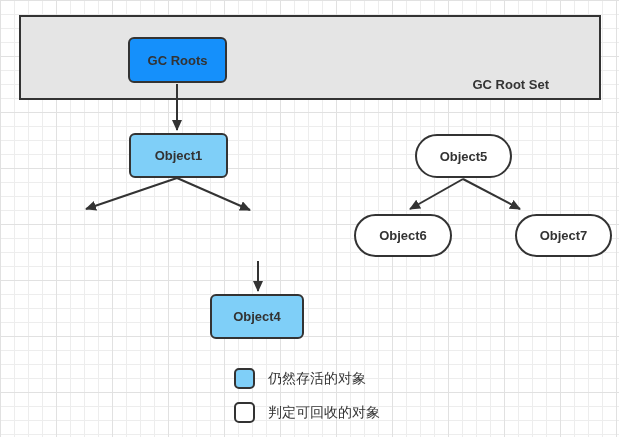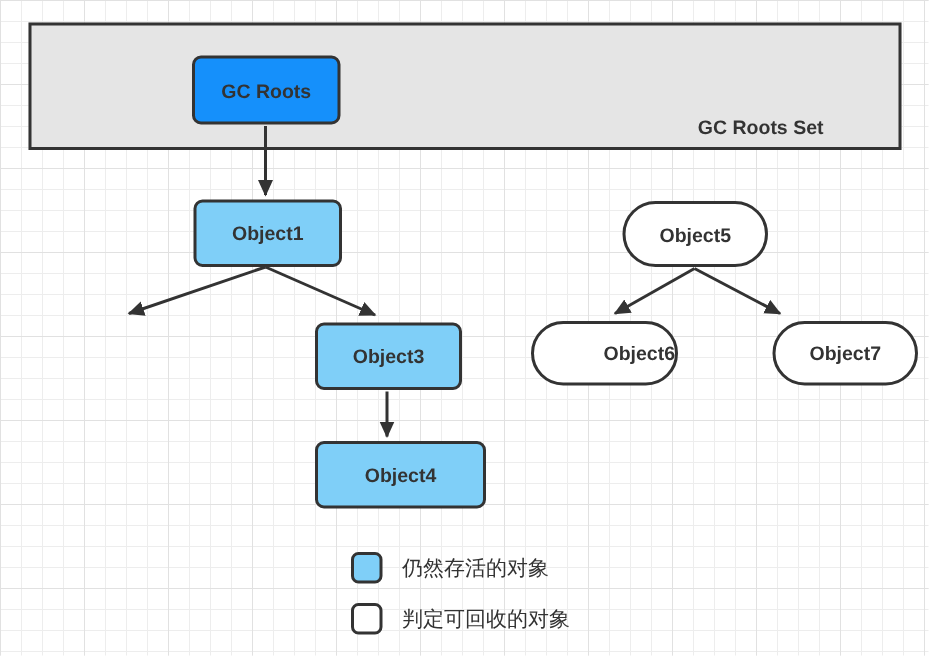--- a/index.html
+++ b/index.html
@@ -38,23 +38,23 @@
     color:var(--text);
     box-sizing:border-box;
   }
   .node.root{background:var(--root-fill);}
   .node.alive{background:var(--alive-fill);}
   .node.dead{background:var(--dead-fill);border-radius:22px;}
   #gc-roots{left:128px;top:37px;width:99px;height:46px;}
   #object1{left:129px;top:133px;width:99px;height:45px;align-items:center;}
   #object2{left:28px;top:214px;width:97px;height:46px;}
   #object3{left:210px;top:215px;width:98px;height:45px;}
-  #object4{left:210px;top:294px;width:114px;height:45px;}
+  #object4{left:210px;top:294px;width:94px;height:45px;}
   #object5{left:415px;top:134px;width:97px;height:44px;}
-  #object6{left:354px;top:214px;width:98px;height:43px;justify-content:flex-end;}
+  #object6{left:354px;top:214px;width:98px;height:43px;}
   #object7{left:480px;top:214px;width:97px;height:43px;margin-left:35px;}
   .edges{
     position:absolute;left:0;top:0;width:619px;height:437px;
     pointer-events:none;
   }
   .edges line{stroke:var(--stroke);stroke-width:2;}
   .edges .arrowhead{fill:var(--stroke);}
   .legend-item{
     position:absolute;
     display:flex;align-items:center;gap:13px;
@@ -74,21 +74,21 @@
     font-size:14px;color:var(--text);
     white-space:nowrap;
   }
 </style>
 </head>
 <body>
 
 <div class="canvas">
 
   <div class="container-box">
-    <span class="container-label">GC Roots Set</span>
+    <span class="container-label">GC Root Set</span>
   </div>
 
   <svg class="edges" width="619" height="437" viewBox="0 0 619 437" xmlns="http://www.w3.org/2000/svg">
     <defs>
       <marker id="arrow" markerUnits="userSpaceOnUse" markerWidth="12" markerHeight="12" refX="10" refY="5" orient="auto">
         <path class="arrowhead" d="M0,0 L11,5 L0,10 Z"></path>
       </marker>
     </defs>
     <line x1="177" y1="84" x2="177" y2="130" marker-end="url(#arrow)"></line>
     <line x1="177" y1="178" x2="86" y2="209" marker-end="url(#arrow)"></line>
@@ -96,23 +96,20 @@
     <line x1="258" y1="261" x2="258" y2="291" marker-end="url(#arrow)"></line>
     <line x1="463" y1="179" x2="410" y2="209" marker-end="url(#arrow)"></line>
     <line x1="463" y1="179" x2="520" y2="209" marker-end="url(#arrow)"></line>
   </svg>
 
   <div class="node root" id="gc-roots">
     <span>GC Roots</span>
   </div>
   <div class="node alive" id="object1">
     <span>Object1</span>
-  </div>
-  <div class="node alive" id="object3">
-    <span>Object3</span>
   </div>
   <div class="node alive" id="object4">
     <span>Object4</span>
   </div>
   <div class="node dead" id="object5">
     <span>Object5</span>
   </div>
   <div class="node dead" id="object6">
     <span>Object6</span>
   </div>

